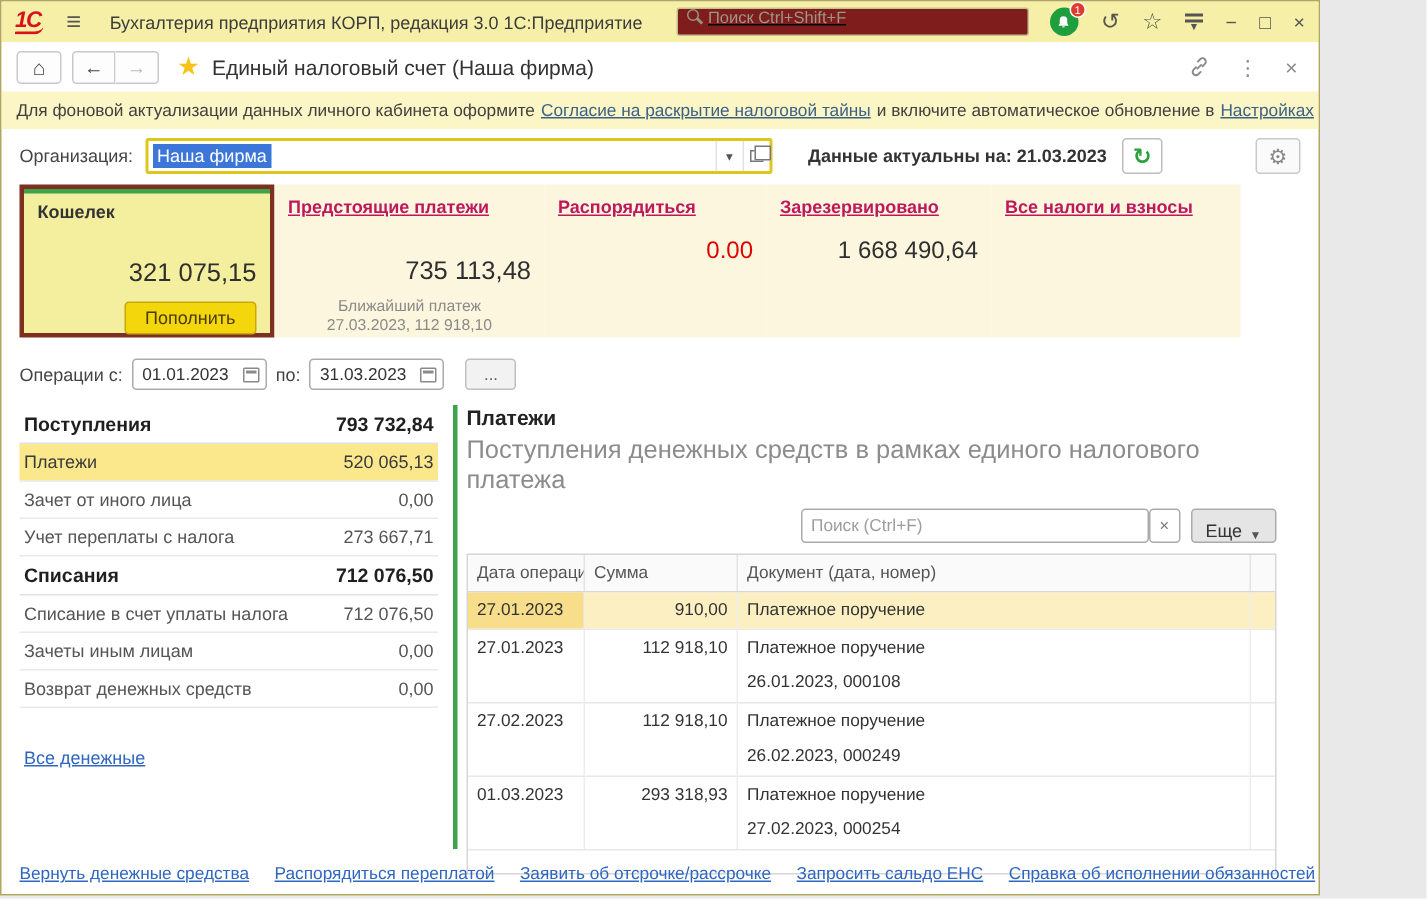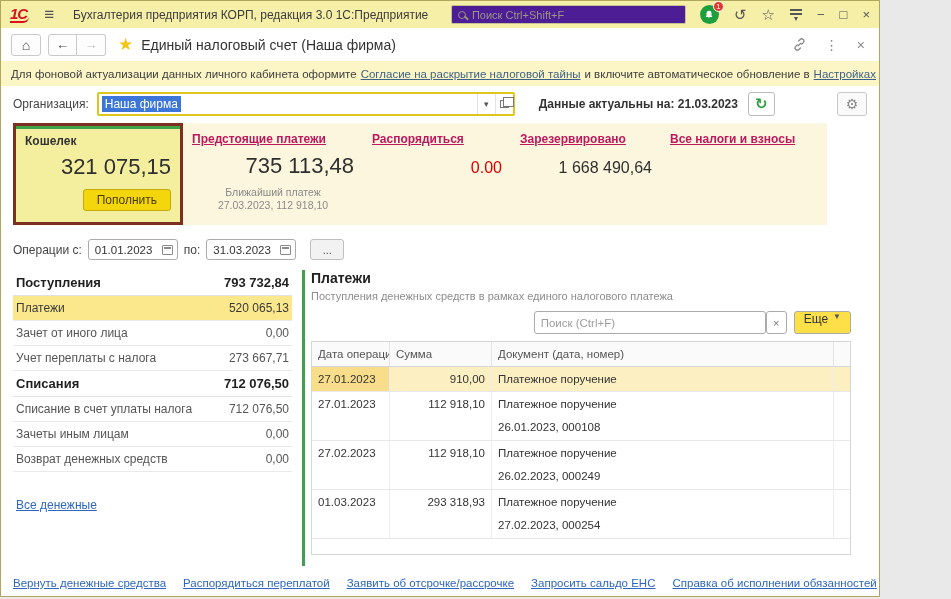--- a/index.html
+++ b/index.html
@@ -5,21 +5,21 @@
   * { box-sizing: border-box; margin: 0; padding: 0; }
   body { font-family: "Liberation Sans", "DejaVu Sans", sans-serif; background:#e9e9e9; }
   .window { position:relative; width:880px; height:597px; background:#fff; border:1px solid #B0A75C; overflow:hidden; }
 
   
   .titlebar { height:27px; background:#F6EFA7; display:flex; align-items:center; padding:0 9px; }
   .logo { color:#D8111C; font-weight:bold; font-size:15px; font-style:italic; letter-spacing:-1px; border-bottom:2px solid #D8111C; border-radius:0 0 6px 0; line-height:14px; padding:0 2px 0 0; cursor:default; }
   .burger { font-size:17px; color:#555; margin-left:15px; cursor:pointer; line-height:1; }
   .app-title { font-size:12px; color:#3C3C3C; margin-left:19px; white-space:nowrap; }
   .tb-spacer { flex:1; }
-  .tb-search { width:235px; height:19px; background:#4c1d95; border:1px solid #C6BF92; border-radius:2px; display:flex; align-items:center; padding:0 6px; margin-right:14px; }
+  .tb-search { width:235px; height:19px; background:#7f1d1d; border:1px solid #C6BF92; border-radius:2px; display:flex; align-items:flex-start; padding:0 6px; margin-right:14px;text-decoration:underline; }
   .lens { width:8px; height:8px; border:1.5px solid #98937D; border-radius:50%; position:relative; margin-right:6px; flex:none; }
   .lens::after { content:""; position:absolute; width:5px; height:1.5px; background:#98937D; transform:rotate(45deg); right:-4px; bottom:-1px; }
   .tb-search-ph { font-size:11px; color:#9B9685; white-space:nowrap; overflow:hidden; }
   .tb-icons { display:flex; align-items:center; gap:15px; }
   .bellwrap { position:relative; width:19px; height:19px; background:#1F9E3E; border-radius:50%; display:flex; align-items:center; justify-content:center; cursor:pointer; }
   .badge { position:absolute; top:-4px; right:-5px; min-width:11px; height:11px; background:#E03A2F; border:1px solid #fff; border-radius:6px; color:#fff; font-size:7.5px; line-height:9px; text-align:center; padding:0 2px; }
   .tbi { font-size:15px; color:#555; cursor:pointer; line-height:1; }
   .svc { display:flex; flex-direction:column; align-items:center; cursor:pointer; }
   .svc i { display:block; width:12px; height:2px; background:#555; margin:1px 0; }
   .svc s { font-size:7px; color:#555; text-decoration:none; line-height:5px; }
@@ -57,21 +57,21 @@
   .refresh { width:27px; height:24px; border:1px solid #BDBDBD; border-radius:3px; background:#fff; color:#2AA13C; font-size:15px; font-weight:bold; display:flex; align-items:center; justify-content:center; margin-left:10px; cursor:pointer; }
   .gearbtn { margin-left:auto; width:30px; height:24px; border:1px solid #C9C9C9; border-radius:3px; background:#FAFAFA; color:#888; font-size:14px; display:flex; align-items:center; justify-content:center; cursor:pointer; }
 
   
   .cards { display:flex; gap:0; margin:4px 12px 0; align-items:stretch; height:102px; }
   .hl-wrap { border:3px solid #7D2F20; width:170px; flex:none; }
   .card { background:#FCF6DF; padding:6px 9px; position:relative; }
   .card-wallet { width:100%; height:100%; background:#F4EE9F; border-top:3px solid #3DA44A; padding:5px 9px; }
   .ctitle { font-size:12px; font-weight:bold; color:#333; }
   .clink { font-size:12px; font-weight:bold; color:#be185d; text-decoration:underline; cursor:pointer; white-space:nowrap; }
-  .camount { font-size:22px; color:#2F2F2F; text-align:right; margin-top:6px; white-space:nowrap; }
+  .camount { font-size:17px; color:#2F2F2F; text-align:right; margin-top:24px; white-space:nowrap; }
   .camount.sm { font-size:16px; margin-top:12px; }
   .camount.red { color:#DE0000; }
   .cbtnrow { text-align:right; margin-top:9px; }
   .topup { background:#F3D60B; border:1px solid #C7A90B; border-radius:3px; font-size:12px; color:#4A3B00; padding:3px 13px; cursor:pointer; font-family:inherit; }
   .cnote { font-size:10.5px; color:#8A8A8A; text-align:center; margin-top:7px; line-height:13px; white-space:nowrap; }
   .c-up { width:180px; flex:none; }
   .c-debt { width:148px; flex:none; }
   .c-res { width:150px; flex:none; }
   .c-all { width:166px; flex:none; }
 
@@ -90,26 +90,26 @@
   .oprow .ol { flex:1; font-size:12px; color:#555; }
   .oprow .ov { font-size:12px; color:#555; white-space:nowrap; }
   .oprow.hdr { border-bottom:1px solid #E2E2E2; }
   .oprow.hdr .ol, .oprow.hdr .ov { font-size:13px; font-weight:bold; color:#1F1F1F; }
   .oprow.sel { background:#FBE88D; }
   .oprow.sel .ol, .oprow.sel .ov { color:#3A3A3A; }
   .allops { display:inline-block; margin-top:26px; margin-left:3px; font-size:12px; color:#2E66C0; text-decoration:underline; cursor:pointer; }
   .splitter { width:3px; background:#3CA24C; margin:0 6px 0 10px; cursor:col-resize; }
   .rightpanel { flex:1; margin-right:28px; min-width:0; }
   .rp-title { font-size:14px; font-weight:bold; color:#222; }
-  .rp-sub { font-size:11px; color:#8C8C8C; margin-top:4px; }
+  .rp-sub { font-size:17px; color:#8C8C8C; margin-top:4px; }
   .searchrow { display:flex; justify-content:flex-end; align-items:center; margin-top:9px; gap:0; }
   .tsearch { width:232px; height:23px; border:1px solid #ABABAB; border-radius:3px; display:flex; align-items:center; padding:0 6px; cursor:text; }
   .tsearch span { font-size:11.5px; color:#9D9D9D; }
   .xbtn { width:21px; height:23px; border:1px solid #ABABAB; border-radius:3px; background:#fff; color:#777; font-size:11px; display:flex; align-items:center; justify-content:center; cursor:pointer; }
-  .morebtn { height:23px; border:1px solid #ABABAB; border-radius:3px; background:#fde047; font-size:12px; color:#333; display:flex; align-items:flex-start; padding:0 9px; margin-left:7px; cursor:pointer; gap:5px; }
+  .morebtn { height:23px; border:1px solid #ABABAB; border-radius:3px; background:#e5e5e5; font-size:12px; color:#333; display:flex; align-items:flex-end; padding:0 9px; margin-left:7px; cursor:pointer; gap:5px; }
   .morebtn b { font-weight:normal; font-size:8px; color:#555; }
   .ptable { margin-top:7px; border:1px solid #D6D6D6; }
   .trow { display:grid; grid-template-columns:78px 102px 1fr 16px; border-bottom:1px solid #E8E8E8; }
   .trow:last-child { border-bottom:none; }
   .th { background:#FAFAFA; border-bottom:1px solid #D6D6D6; }
   .th > div { font-size:11.5px; color:#555; padding:6px 6px; border-right:1px solid #E4E4E4; white-space:nowrap; overflow:hidden; }
   .th > div:last-child { border-right:none; }
   .cell { font-size:11.5px; color:#333; padding:6px 6px; border-right:1px solid #EDEDED; }
   .c-amt { text-align:right; white-space:nowrap; }
   .c-doc { border-right:1px solid #EDEDED; }

